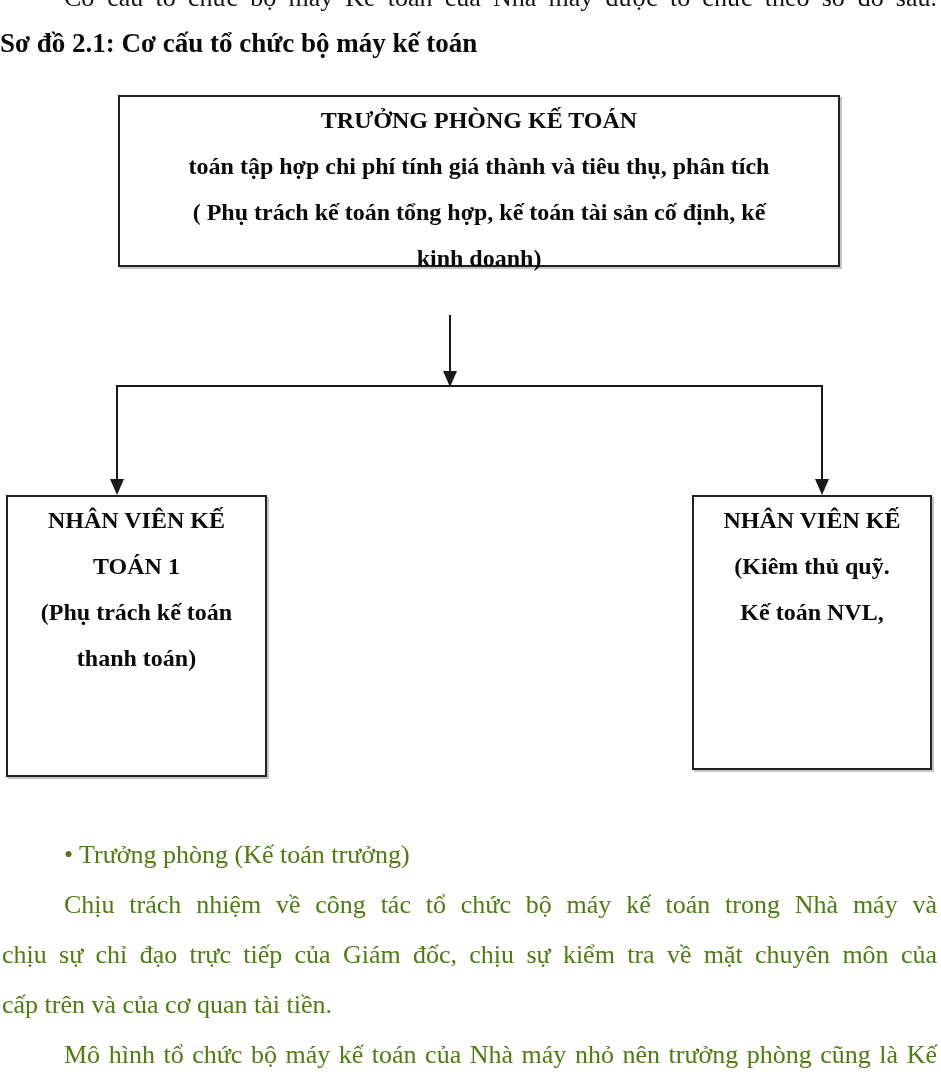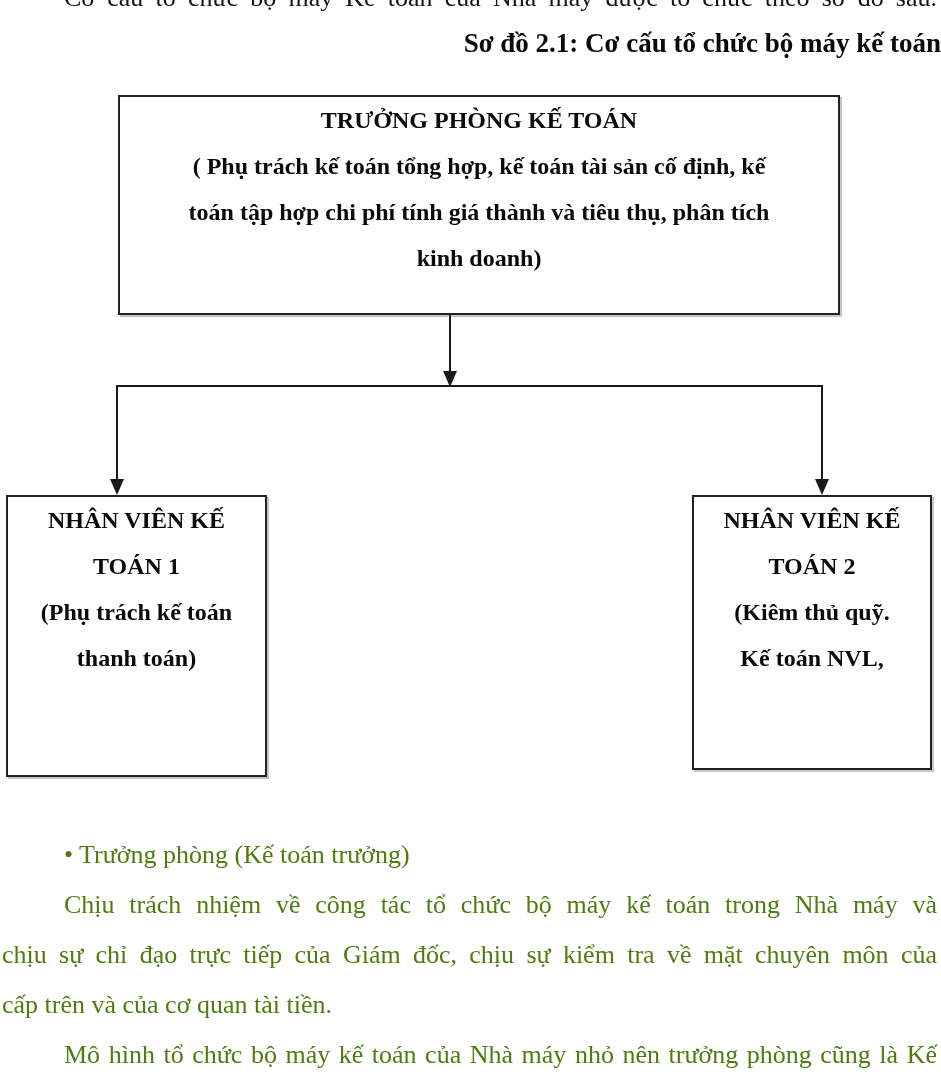--- a/index.html
+++ b/index.html
@@ -30,21 +30,21 @@
     text-align-last: justify;
     white-space: nowrap;
     color: #141414;
   }
 
   .diagram-caption {
     position: absolute;
     top: 28px;
     left: 0;
     right: 0;
-    text-align: right;
+    text-align: left;
     font-size: 27px;
     font-weight: bold;
     color: #0a0a0a;
   }
 
   .connectors {
     position: absolute;
     left: 0;
     top: 0;
     width: 941px;
@@ -62,21 +62,21 @@
     box-shadow: 2px 2px 0 rgba(90,90,90,0.35);
   }
   .org-box .box-line {
     line-height: 46px;
     white-space: nowrap;
   }
   .org-box.root {
     left: 118px;
     top: 95px;
     width: 722px;
-    height: 220px;
+    height: 172px;
     font-size: 24px;
   }
   .org-box.leaf-left {
     left: 6px;
     top: 495px;
     width: 261px;
     height: 282px;
     font-size: 24px;
   }
   .org-box.leaf-right {
@@ -129,35 +129,34 @@
     <polygon points="443,371 457,371 450,387" fill="#1a1a1a"></polygon>
     <line x1="117" y1="386" x2="822" y2="386" stroke="#1a1a1a" stroke-width="2"></line>
     <line x1="117" y1="385" x2="117" y2="481" stroke="#1a1a1a" stroke-width="2"></line>
     <polygon points="110,479 124,479 117,495" fill="#1a1a1a"></polygon>
     <line x1="822" y1="385" x2="822" y2="481" stroke="#1a1a1a" stroke-width="2"></line>
     <polygon points="815,479 829,479 822,495" fill="#1a1a1a"></polygon>
   </svg>
 
   <div class="org-box root">
     <div class="box-line">TRƯỞNG PHÒNG KẾ TOÁN</div>
+    <div class="box-line">toán tập hợp chi phí tính giá thành và tiêu thụ, phân tích</div>
     <div class="box-line">( Phụ trách kế toán tổng hợp, kế toán tài sản cố định, kế</div>
-    <div class="box-line">toán tập hợp chi phí tính giá thành và tiêu thụ, phân tích</div>
     <div class="box-line">kinh doanh)</div>
   </div>
 
   <div class="org-box leaf-left">
     <div class="box-line">NHÂN VIÊN KẾ</div>
     <div class="box-line">TOÁN 1</div>
     <div class="box-line">(Phụ trách kế toán</div>
     <div class="box-line">thanh toán)</div>
   </div>
 
   <div class="org-box leaf-right">
     <div class="box-line">NHÂN VIÊN KẾ</div>
-    <div class="box-line">TOÁN 2</div>
     <div class="box-line">(Kiêm thủ quỹ.</div>
     <div class="box-line">Kế toán NVL,</div>
   </div>
 
   <div class="body-text">
     <div class="line bullet-line"><span class="bullet-glyph">•</span><span>Trưởng phòng (Kế toán trưởng)</span></div>
     <div class="line jfull indent">Chịu trách nhiệm về công tác tổ chức bộ máy kế toán trong Nhà máy và</div>
     <div class="line jfull">chịu sự chỉ đạo trực tiếp của Giám đốc, chịu sự kiểm tra về mặt chuyên môn của</div>
     <div class="line">cấp trên và của cơ quan tài tiền.</div>
     <div class="line jfull indent">Mô hình tổ chức bộ máy kế toán của Nhà máy nhỏ nên trưởng phòng cũng là Kế</div>

